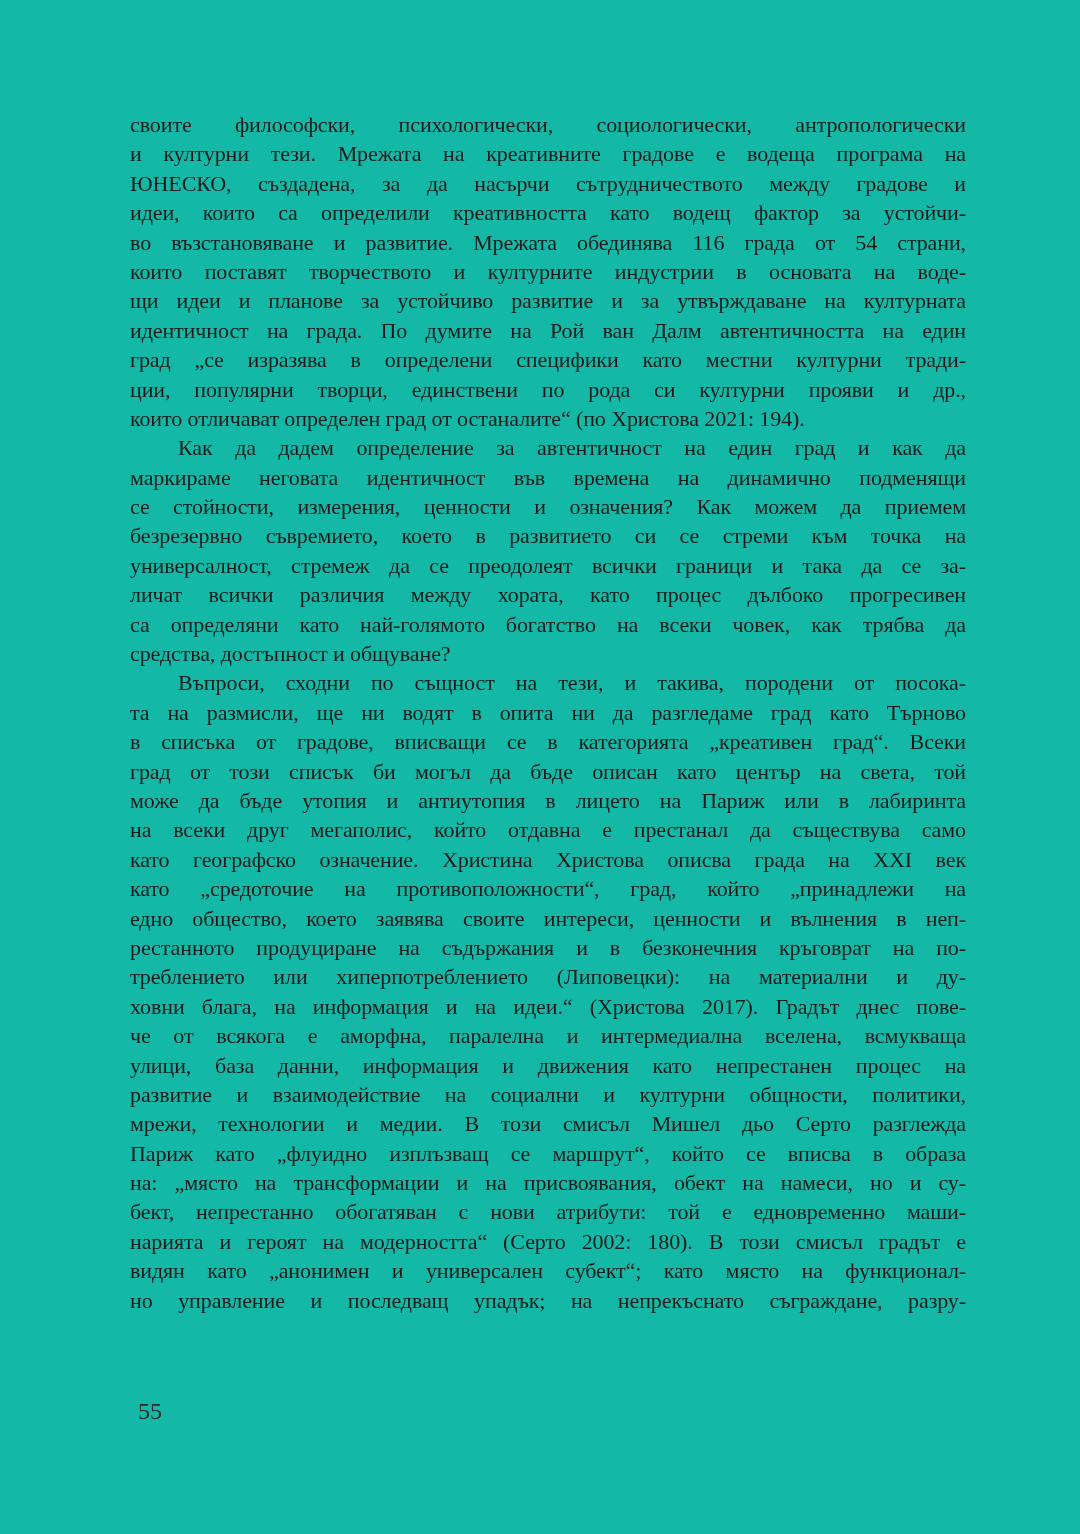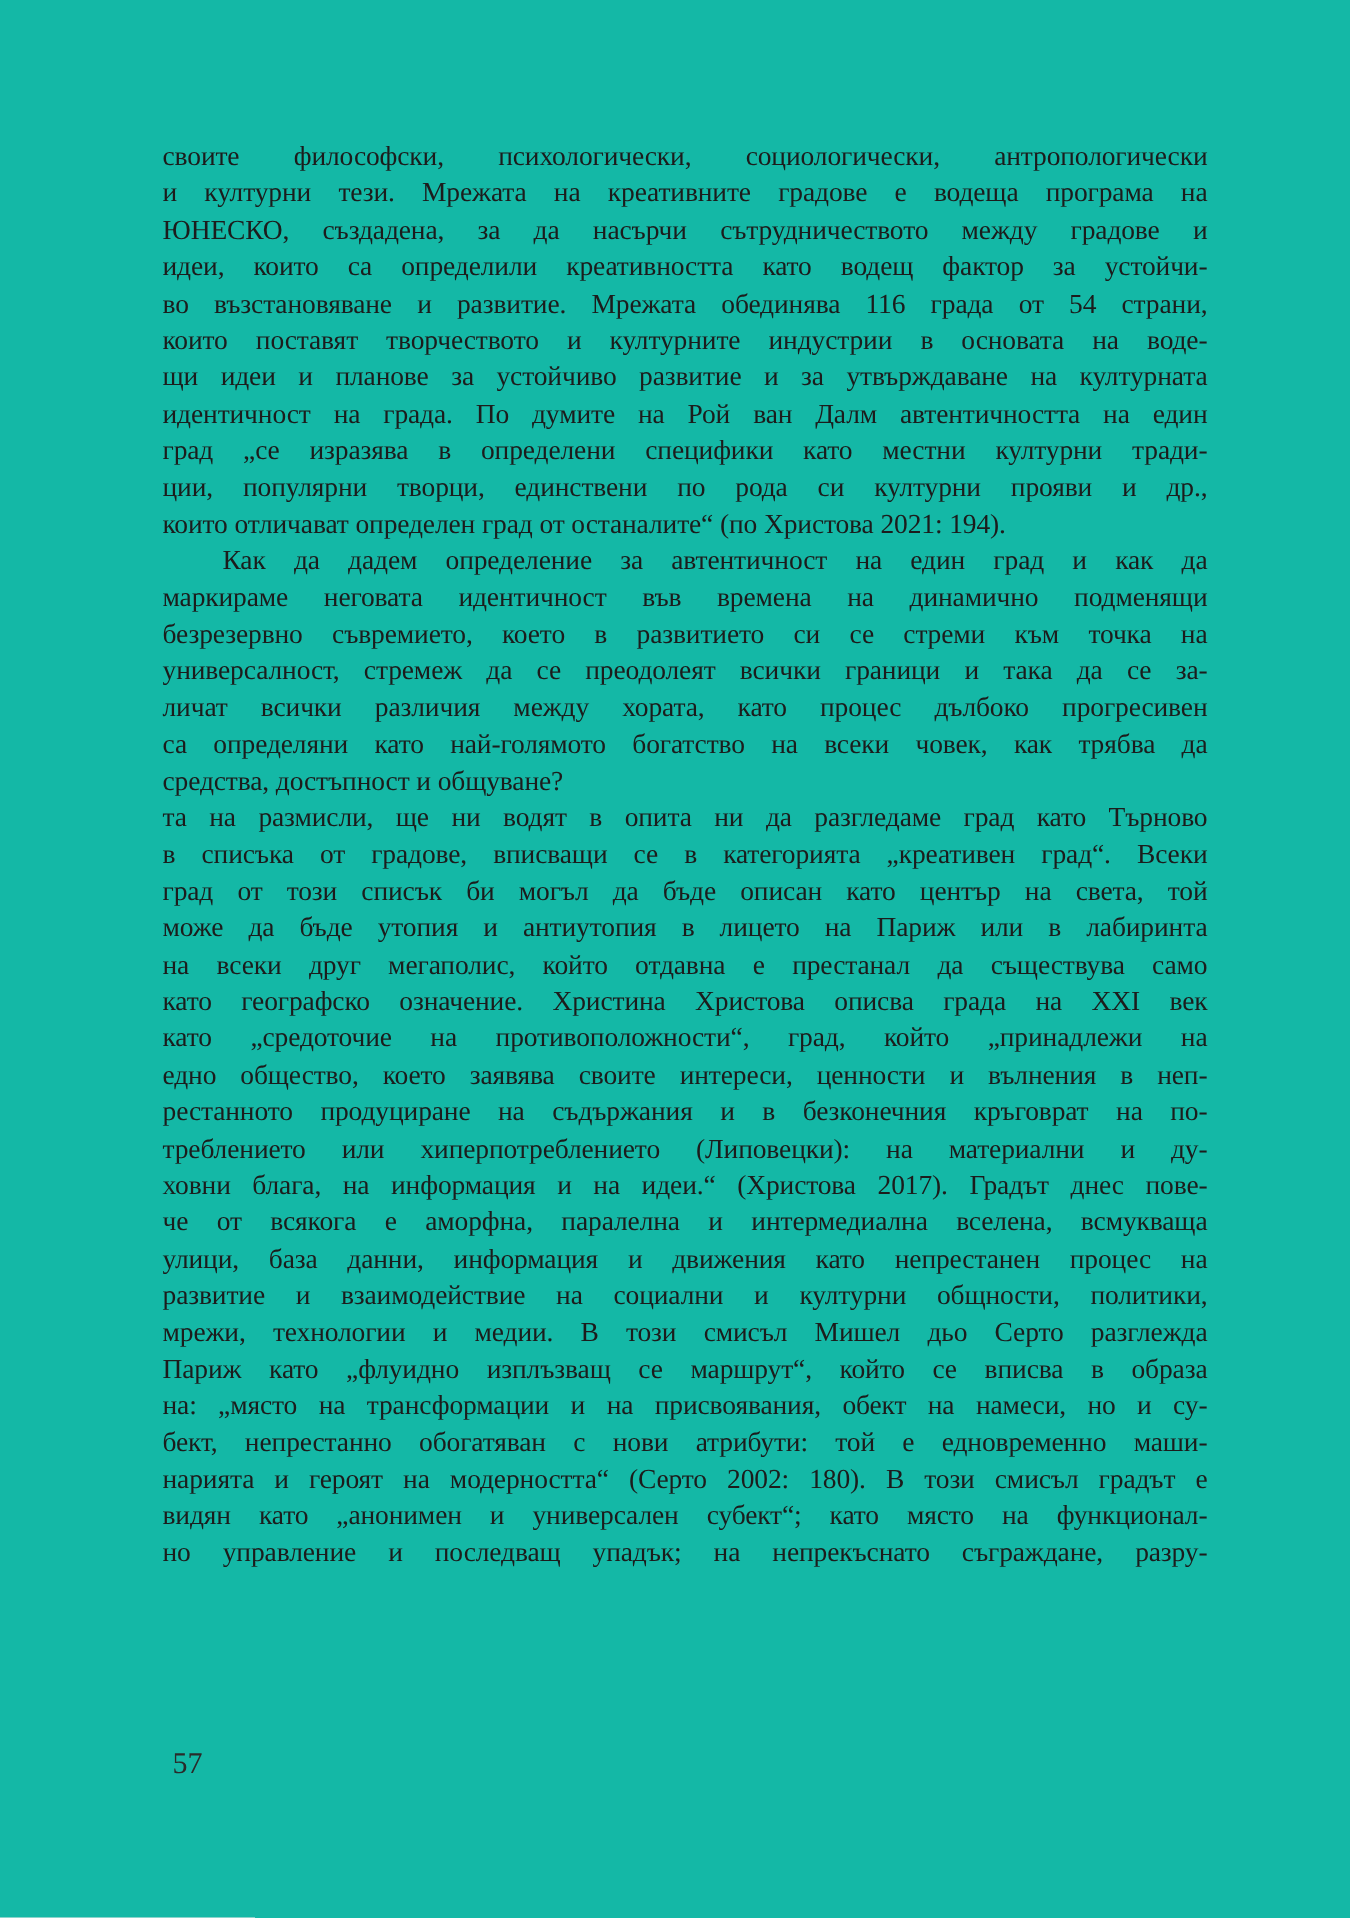--- a/index.html
+++ b/index.html
@@ -67,27 +67,29 @@
         <div class="line">които поставят творчеството и културните индустрии в основата на воде-</div>
         <div class="line">щи идеи и планове за устойчиво развитие и за утвърждаване на културната</div>
         <div class="line">идентичност на града. По думите на Рой ван Далм автентичността на един</div>
         <div class="line">град „се изразява в определени специфики като местни културни тради-</div>
         <div class="line">ции, популярни творци, единствени по рода си културни прояви и др.,</div>
         <div class="line no-just">които отличават определен град от останалите“ (по Христова 2021: 194).</div>
       </div>
       <div class="paragraph">
         <div class="line indent">Как да дадем определение за автентичност на един град и как да</div>
         <div class="line">маркираме неговата идентичност във времена на динамично подменящи</div>
+        <div class="line">се стойности, измерения, ценности и означения? Как можем да приемем</div>
         <div class="line">безрезервно съвремието, което в развитието си се стреми към точка на</div>
         <div class="line">универсалност, стремеж да се преодолеят всички граници и така да се за-</div>
         <div class="line">личат всички различия между хората, като процес дълбоко прогресивен</div>
         <div class="line">са определяни като най-голямото богатство на всеки човек, как трябва да</div>
         <div class="line no-just">средства, достъпност и общуване?</div>
       </div>
       <div class="paragraph">
+        <div class="line indent">Въпроси, сходни по същност на тези, и такива, породени от посока-</div>
         <div class="line">та на размисли, ще ни водят в опита ни да разгледаме град като Търново</div>
         <div class="line">в списъка от градове, вписващи се в категорията „креативен град“. Всеки</div>
         <div class="line">град от този списък би могъл да бъде описан като център на света, той</div>
         <div class="line">може да бъде утопия и антиутопия в лицето на Париж или в лабиринта</div>
         <div class="line">на всеки друг мегаполис, който отдавна е престанал да съществува само</div>
         <div class="line">като географско означение. Христина Христова описва града на XXI век</div>
         <div class="line">като „средоточие на противоположности“, град, който „принадлежи на</div>
         <div class="line">едно общество, което заявява своите интереси, ценности и вълнения в неп-</div>
         <div class="line">рестанното продуциране на съдържания и в безконечния кръговрат на по-</div>
         <div class="line">треблението или хиперпотреблението (Липовецки): на материални и ду-</div>
@@ -97,14 +99,14 @@
         <div class="line">развитие и взаимодействие на социални и културни общности, политики,</div>
         <div class="line">мрежи, технологии и медии. В този смисъл Мишел дьо Серто разглежда</div>
         <div class="line">Париж като „флуидно изплъзващ се маршрут“, който се вписва в образа</div>
         <div class="line">на: „място на трансформации и на присвоявания, обект на намеси, но и су-</div>
         <div class="line">бект, непрестанно обогатяван с нови атрибути: той е едновременно маши-</div>
         <div class="line">нарията и героят на модерността“ (Серто 2002: 180). В този смисъл градът е</div>
         <div class="line">видян като „анонимен и универсален субект“; като място на функционал-</div>
         <div class="line">но управление и последващ упадък; на непрекъснато съграждане, разру-</div>
       </div>
     </div>
-  <div class="page-footer">57</div>
+  <div class="page-footer">55</div>
 </div>
 
 </body></html>

